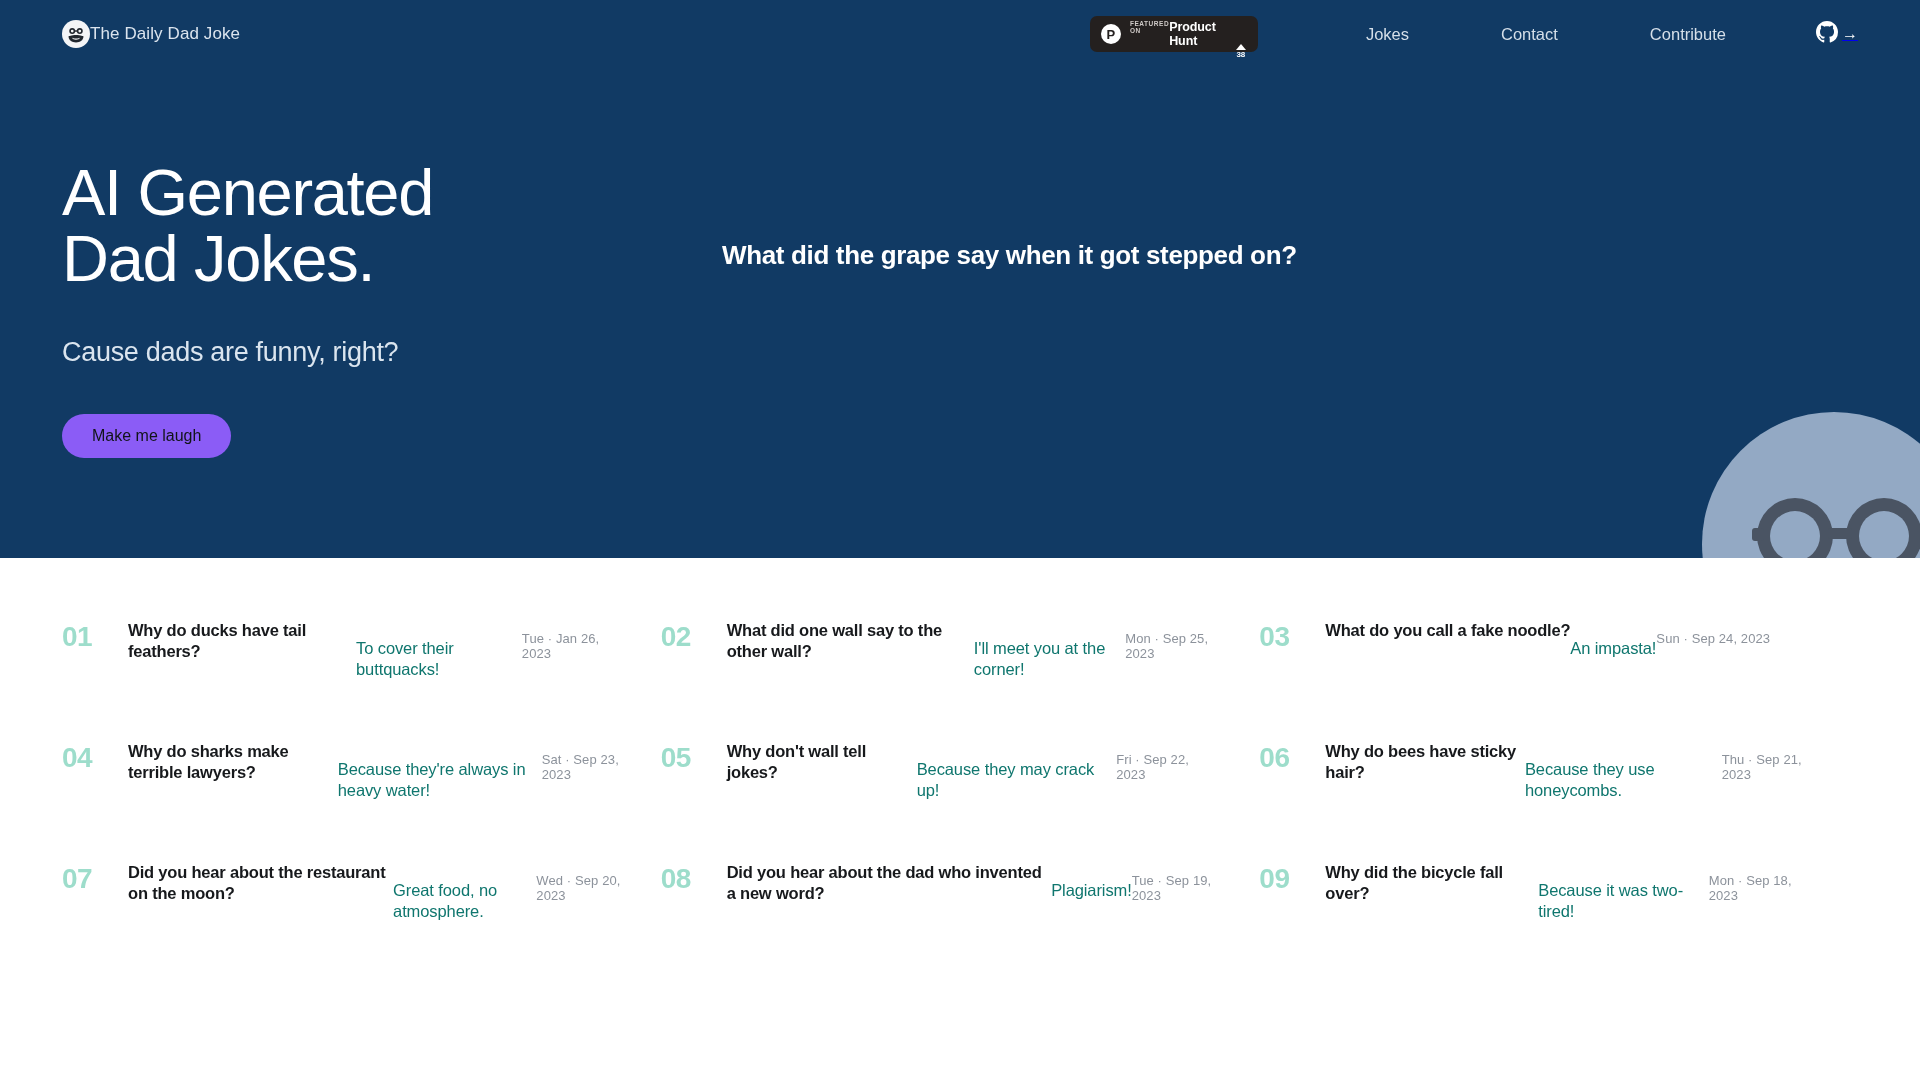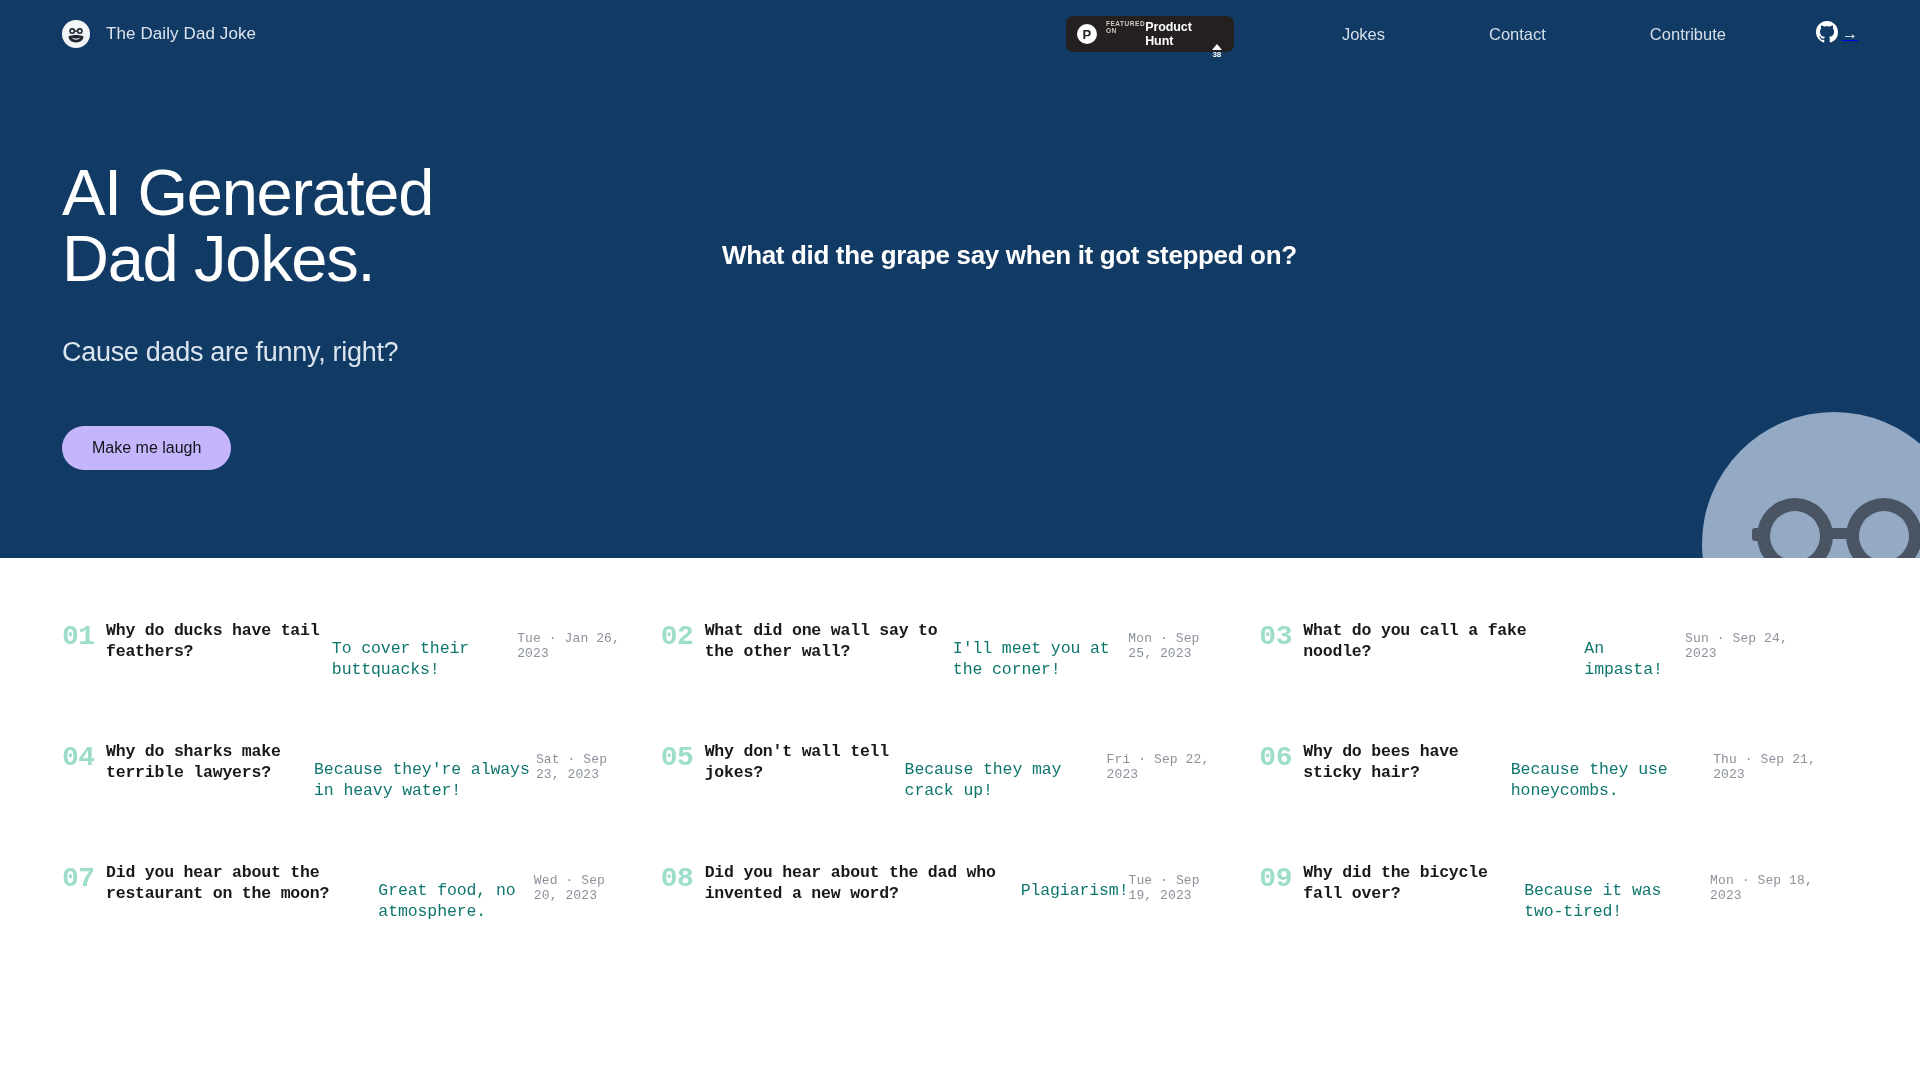--- a/index.html
+++ b/index.html
@@ -24,21 +24,20 @@
     display: flex;
     align-items: center;
     padding: 0 62px 0 62px;
     position: relative;
     z-index: 5;
   }
 
   .brand {
     display: flex;
     align-items: center;
-    gap: 16px;
     cursor: pointer;
   }
 
   .brand-mark {
     width: 28px;
     height: 28px;
     border-radius: 50%;
     background: #f4f5f7;
     display: flex;
     align-items: center;
@@ -109,21 +108,21 @@
     margin-top: 35px;
   }
   .ph-caret {
     width: 0; height: 0;
     border-left: 5px solid transparent;
     border-right: 5px solid transparent;
     border-bottom: 6px solid #ffffff;
   }
   .ph-count { color: #ffffff; font-size: 8px; font-weight: bold; line-height: 1; }
 
-  .nav-links { display: flex; align-items: center; gap: 12px; }
+  .nav-links { display: flex; align-items: center; gap: 0; }
   .nav-link {
     color: #d5dfe9;
     font-size: 16.5px;
     text-decoration: none;
     padding: 0 46px;
     cursor: pointer;
   }
 
   .gh-wrap {
     display: flex;
@@ -166,23 +165,23 @@
 
   .hero-sub {
     color: #dbe5ef;
     font-size: 27px;
     font-weight: 400;
     margin-top: 44px;
     letter-spacing: -.3px;
   }
 
   .hero-cta {
-    margin-top: 58px;
+    margin-top: 46px;
     display: inline-block;
-    background: #c4b5fd;
+    background: #8b5cf6;
     color: #111418;
     border: none;
     border-radius: 999px;
     padding: 13px 30px;
     font-size: 16px;
     font-family: inherit;
     cursor: pointer;
   }
 
   .hero-right {
@@ -213,23 +212,23 @@
 
   .jokes-grid {
     display: grid;
     grid-template-columns: repeat(3, 1fr);
     row-gap: 60px;
     column-gap: 0px;
   }
 
   .joke-card {
     display: flex;
+    gap: 22px;
     padding-right: 40px;
     cursor: pointer;
-    font-family: Liberation Mono, monospace;
   }
 
   .joke-num {
     color: #9DDDCB;
     font-size: 28px;
     font-weight: bold;
     line-height: 1;
     padding-top: 3px;
     flex: 0 0 auto;
     width: 44px;

